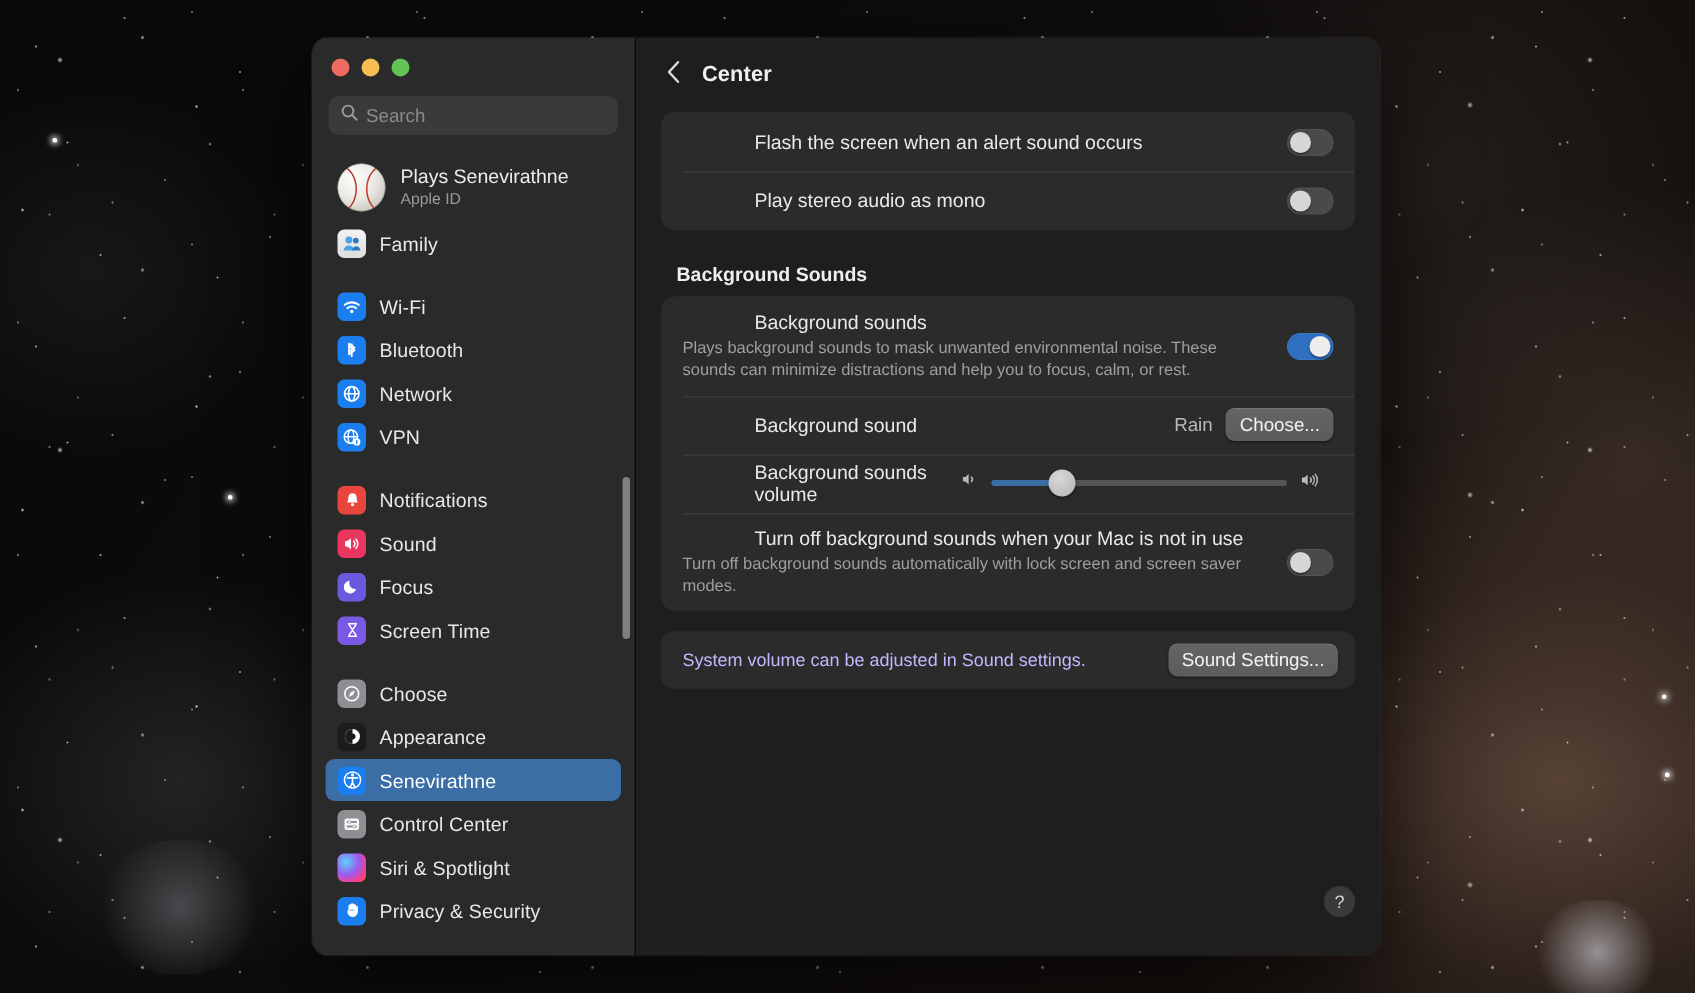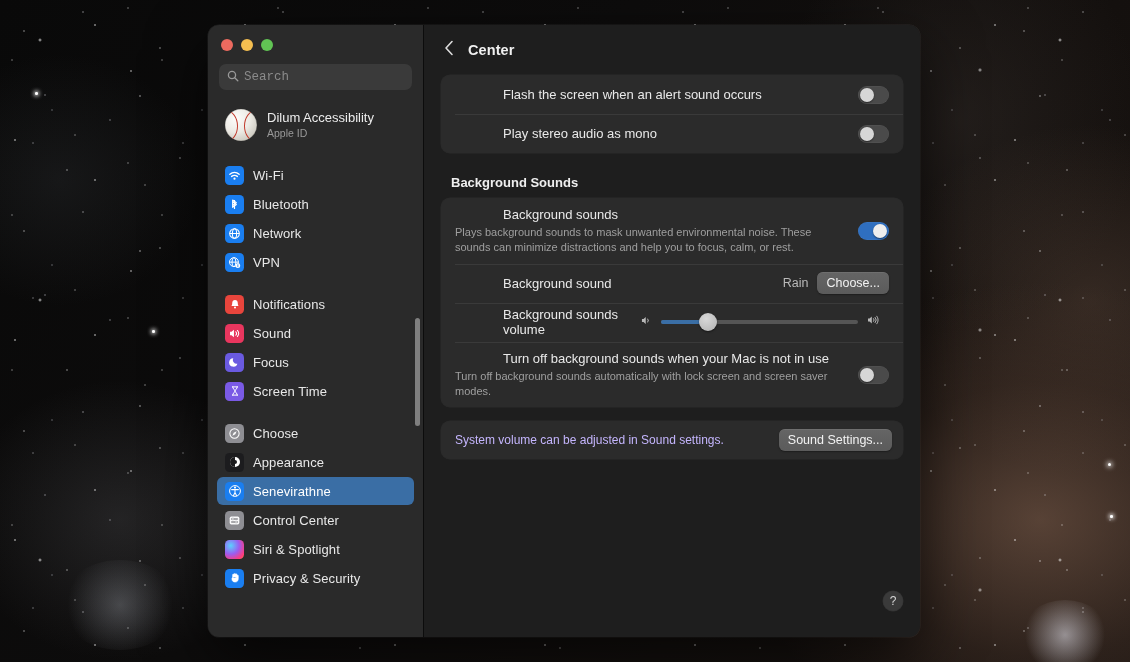--- a/index.html
+++ b/index.html
@@ -101,21 +101,21 @@
     background: #3a3a3a;
     border-radius: 7px;
     display: flex; align-items: center;
     padding: 0 8px;
     box-sizing: border-box;
   }
   #search-wrap svg { flex: 0 0 auto; margin-right: 5px; }
   #search-input {
     background: transparent; border: 0; outline: 0;
     color: #ddd; font-size: 12.5px;
-    font-family: Liberation Mono, monospace;
+    font-family: Liberation Sans, sans-serif;
     width: 100%; padding: 0;
   }
   #search-input::placeholder { color: #8b8b8b; }
 
   #sidebar-scroll {
     flex: 1; overflow: hidden; position: relative;
     padding: 4px 0 0 0;
   }
   .sb-group { padding: 0 9px; }
   .sb-gap { height: 13px; }
@@ -333,25 +333,38 @@
           </svg>
         </span>
         <input id="search-input" type="text" placeholder="Search" style="">
       </div>
 
       <div id="sidebar-scroll">
 
         <div id="account-row">
           <div id="avatar"></div>
           <div id="account-text">
-            <div id="account-name">Dilum Accessibility</div>
+            <div id="account-name">Plays Senevirathne</div>
             <div id="account-sub">Apple ID</div>
           </div>
         </div>
 
+        <div class="sb-group">
+          <div class="sb-item">
+            <span class="ico" style="background:linear-gradient(#f3f3f3,#dcdcdc);">
+              <svg width="14" height="14" viewBox="0 0 14 14">
+                <circle cx="4.6" cy="5" r="2.3" fill="#4aa3e0"></circle>
+                <circle cx="9.2" cy="5.4" r="1.9" fill="#2a78c2"></circle>
+                <path d="M1 12c.4-2.3 2-3.3 3.6-3.3S7.8 9.7 8.2 12z" fill="#4aa3e0"></path>
+                <path d="M6.6 12c.4-2 1.7-2.9 2.9-2.9S12 10 12.4 12z" fill="#2a78c2"></path>
+              </svg>
+            </span>
+            <span class="sb-label">Family</span>
+          </div>
+        </div>
 
         <div class="sb-gap"></div>
 
         <div class="sb-group">
           <div class="sb-item">
             <span class="ico" style="background:#1a7ef0;">
               <svg width="13" height="13" viewBox="0 0 14 14">
                 <path d="M2 5.6a8 8 0 0 1 10 0" fill="none" stroke="#fff" stroke-width="1.5" stroke-linecap="round"></path>
                 <path d="M3.9 8a5.2 5.2 0 0 1 6.2 0" fill="none" stroke="#fff" stroke-width="1.5" stroke-linecap="round"></path>
                 <circle cx="7" cy="10.4" r="1.2" fill="#fff"></circle>

